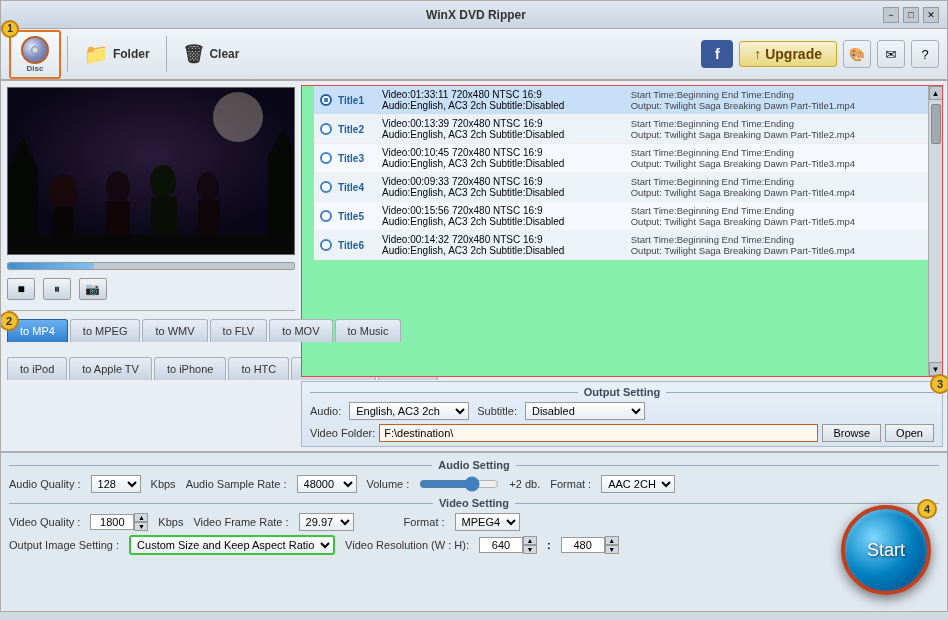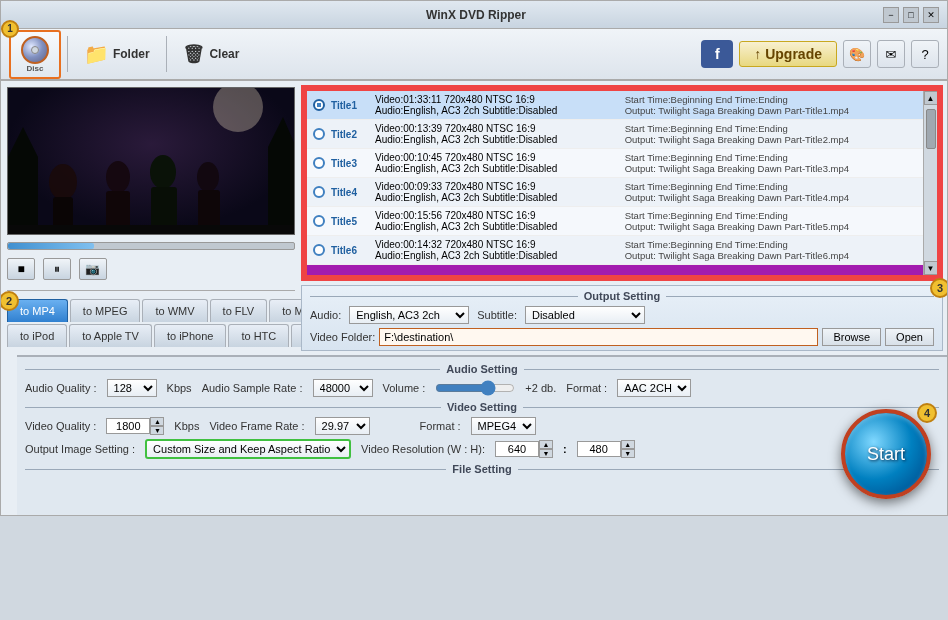--- a/index.html
+++ b/index.html
@@ -6,21 +6,21 @@
     body {
       font-family: Arial, sans-serif;
       font-size: 11px;
       background: #d0d8e0;
       width: 948px;
       height: 620px;
       overflow: hidden;
     }
     .window {
       width: 948px;
-      height: 516px;
+      height: 612px;
       background: #e8eef4;
       border: 1px solid #aaa;
       display: flex;
       flex-direction: column;
     }
     
     .title-bar {
       background: linear-gradient(to bottom, #e0e8f0, #c8d4e0);
       height: 28px;
       display: flex;
@@ -230,21 +230,21 @@
       align-items: center;
       justify-content: center;
       font-weight: bold;
       font-size: 10px;
       color: #333;
       z-index: 10;
     }
     .format-row {
       display: flex;
       gap: 2px;
-      margin-bottom: 2px;
+      margin-bottom: 15px;
     }
     .fmt-tab {
       padding: 5px 12px;
       background: linear-gradient(to bottom, #e8eef6, #c8d4e0);
       border: 1px solid #aab0b8;
       border-bottom: none;
       cursor: pointer;
       font-size: 11px;
       color: #333;
       white-space: nowrap;
@@ -449,21 +449,20 @@
       display: flex;
       flex: 1;
       overflow: hidden;
     }
     .lower-area {
       background: #e0e8f0;
       border-top: 2px solid #aab0b8;
       padding: 6px 8px 6px 8px;
       position: relative;
       min-height: 160px;
-      margin-left: 16px;
     }
     .scrollbar-right {
       width: 14px;
       background: #d0d8e0;
       border-left: 1px solid #aaa;
       display: flex;
       flex-direction: column;
       align-items: center;
     }
     .scroll-arrow {
@@ -514,23 +513,24 @@
     }
     .folder-icon {
       font-size: 20px;
     }
     .trash-icon {
       font-size: 18px;
     }
     .title-list-wrap {
       display: flex;
       flex: 1;
-      border: 6px solid #ef4444;
-      background: #a21caf;
+      border: 1px solid #ef4444;
+      background: #86efac;
       overflow: hidden;
+      padding-left: 12px;
     }
     .title-list-inner {
       flex: 1;
       overflow-y: auto;
     }
     .badge-2 {
       position: absolute;
       top: -8px;
       left: -8px;
       width: 20px;
@@ -856,21 +856,20 @@
         <span style="font-weight:bold;">:</span>
         <div class="spinner-wrap">
           <input class="spin-field" type="text" value="480" style="">
           <div class="spin-btns">
             <div class="spin-btn">▲</div>
             <div class="spin-btn">▼</div>
           </div>
         </div>
       </div>
 
-      <div class="section-title" style="margin-top:4px;">File Setting</div>
 
       <div class="start-btn-wrap" style="position:absolute; right:16px; bottom:16px;">
         <div class="badge-4">4</div>
         <div class="start-btn">Start</div>
       </div>
     </div>
   </div>
 </div>
 
 </body></html>

